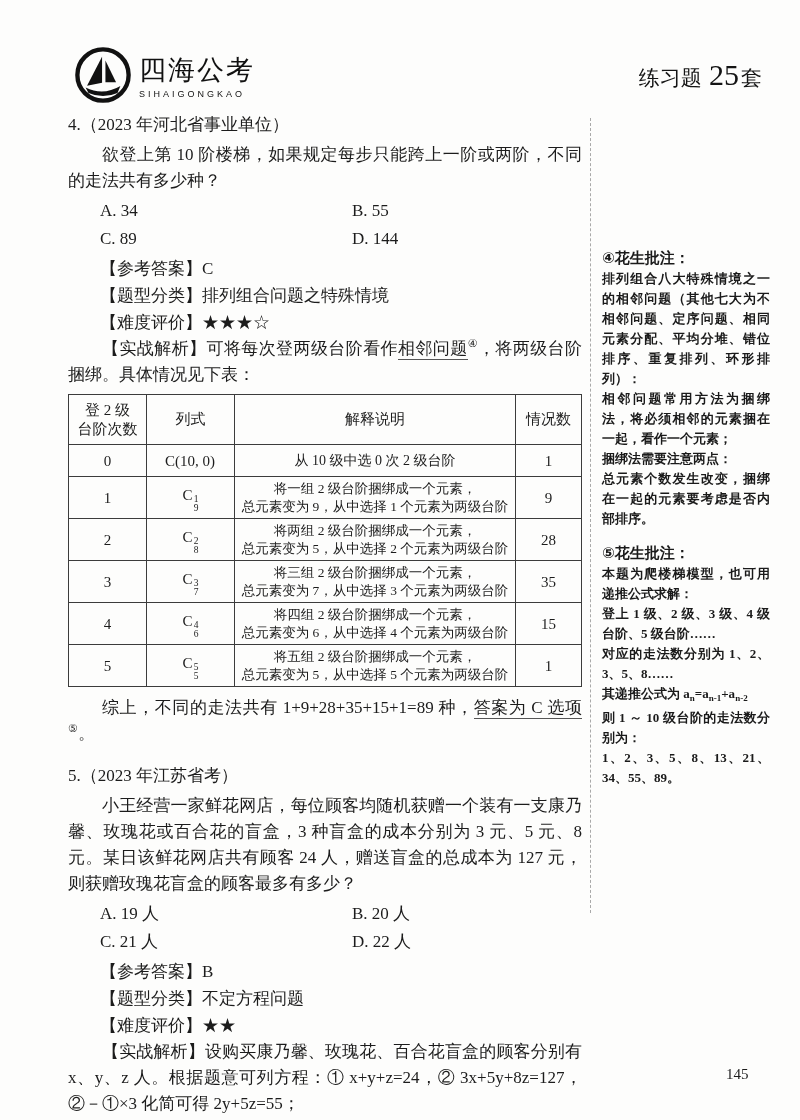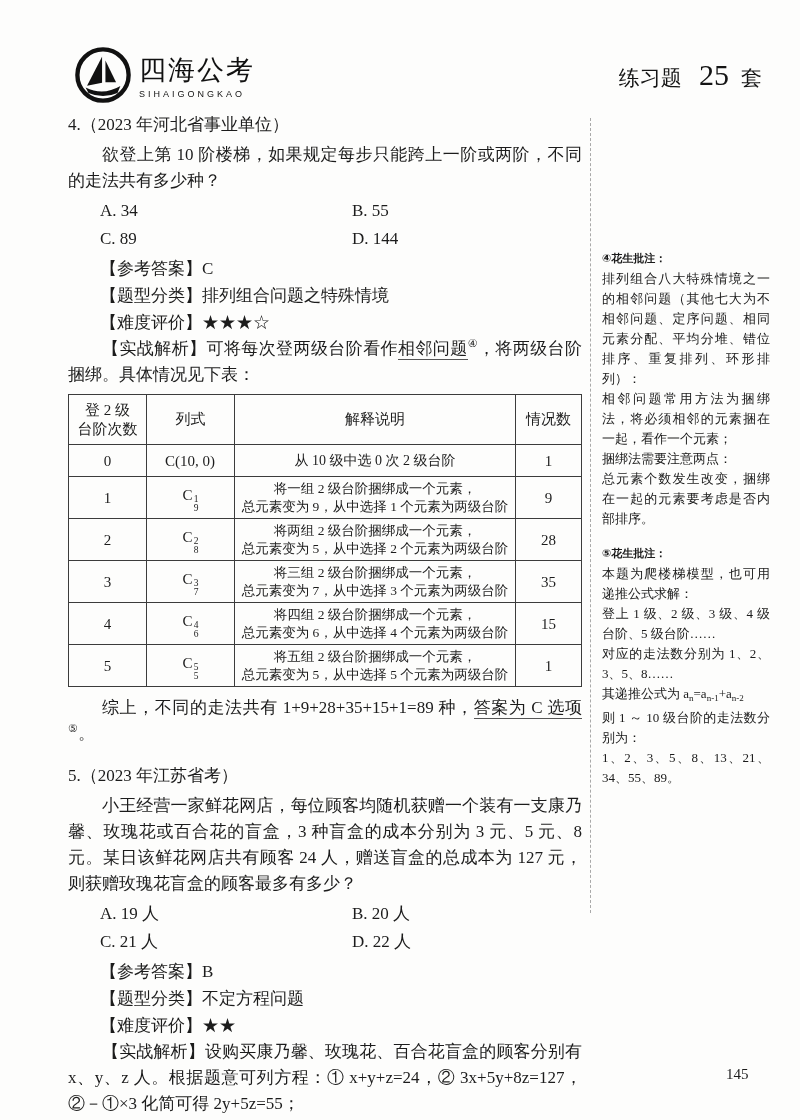--- a/index.html
+++ b/index.html
@@ -9,21 +9,21 @@
     font-family:"Liberation Serif","DejaVu Serif",serif; color:#1c1c1c;
     overflow:hidden;
   }
   
   .hdr-logo { position:absolute; left:74px; top:46px; display:flex; align-items:center; }
   .logo-icon { width:58px; height:58px; display:block; }
   .logo-txt { margin-left:7px; }
   .logo-cn { font-size:27px; font-weight:normal; letter-spacing:2px; font-family:"Liberation Sans","DejaVu Sans",sans-serif; color:#111; }
   .logo-en { font-size:9px; font-weight:normal; letter-spacing:3px; margin-top:1px; font-family:"Liberation Sans","DejaVu Sans",sans-serif; color:#111; }
   .edition { position:absolute; right:38px; top:58px; font-size:21px; color:#141414; }
-  .edition .ed-num { font-size:30px; margin:0 12px; }
+  .edition .ed-num { font-size:30px; margin:0 2px; }
   
   .divider { position:absolute; left:590px; top:118px; height:795px; width:0; border-left:1px dashed #a9a9a9; }
   
   .main-col { position:absolute; left:68px; top:112px; width:514px; font-size:17px; line-height:26px; text-align:justify; }
   .q-title { margin-bottom:4px; }
   .indent { text-indent:2em; }
   .options { display:grid; grid-template-columns:252px auto; padding-left:32px; line-height:26px; margin:3px 0 2px; }
   .opt { display:block; padding:1px 0; }
   .meta { padding-left:32px; line-height:27px; }
   .ul { border-bottom:1px solid #555; padding-bottom:1px; }
@@ -36,22 +36,22 @@
   td.c-times { width:78px; font-size:15px; }
   td.c-form  { width:88px; font-size:15px; }
   td.c-expl  { font-size:13.5px; line-height:18px; height:42px; }
   td.c-cnt   { width:66px; font-size:15px; }
   .row-single td.c-expl { height:32px; font-size:14px; }
   .supsub { display:inline-flex; flex-direction:column; justify-content:center; font-size:9.5px; line-height:9px; margin-left:1px; vertical-align:-2px; text-align:left; }
   
   .q5-gap { margin-top:16px; }
   
   .margin-col { position:absolute; left:602px; top:248px; width:168px; font-size:13px; line-height:20px; text-align:justify; color:#1a1a1a; }
-  .note-title { font-family:"Liberation Sans","DejaVu Sans",sans-serif; font-weight:bold; font-size:11px; margin-bottom:1px; }
-  .note-p { margin:0; }
+  .note-title { font-family:"Liberation Sans","DejaVu Sans",sans-serif; font-weight:bold; font-size:15px; margin-bottom:1px; }
+  .note-p { margin:0;font-weight:bold; }
   .note-gap { margin-top:14px; }
   .fsub { font-size:9px; vertical-align:-3px; }
   
   .page-num { position:absolute; left:726px; top:1066px; font-size:15px;text-align:center; }
 </style>
 </head>
 <body>
 
 <div class="page">
 

